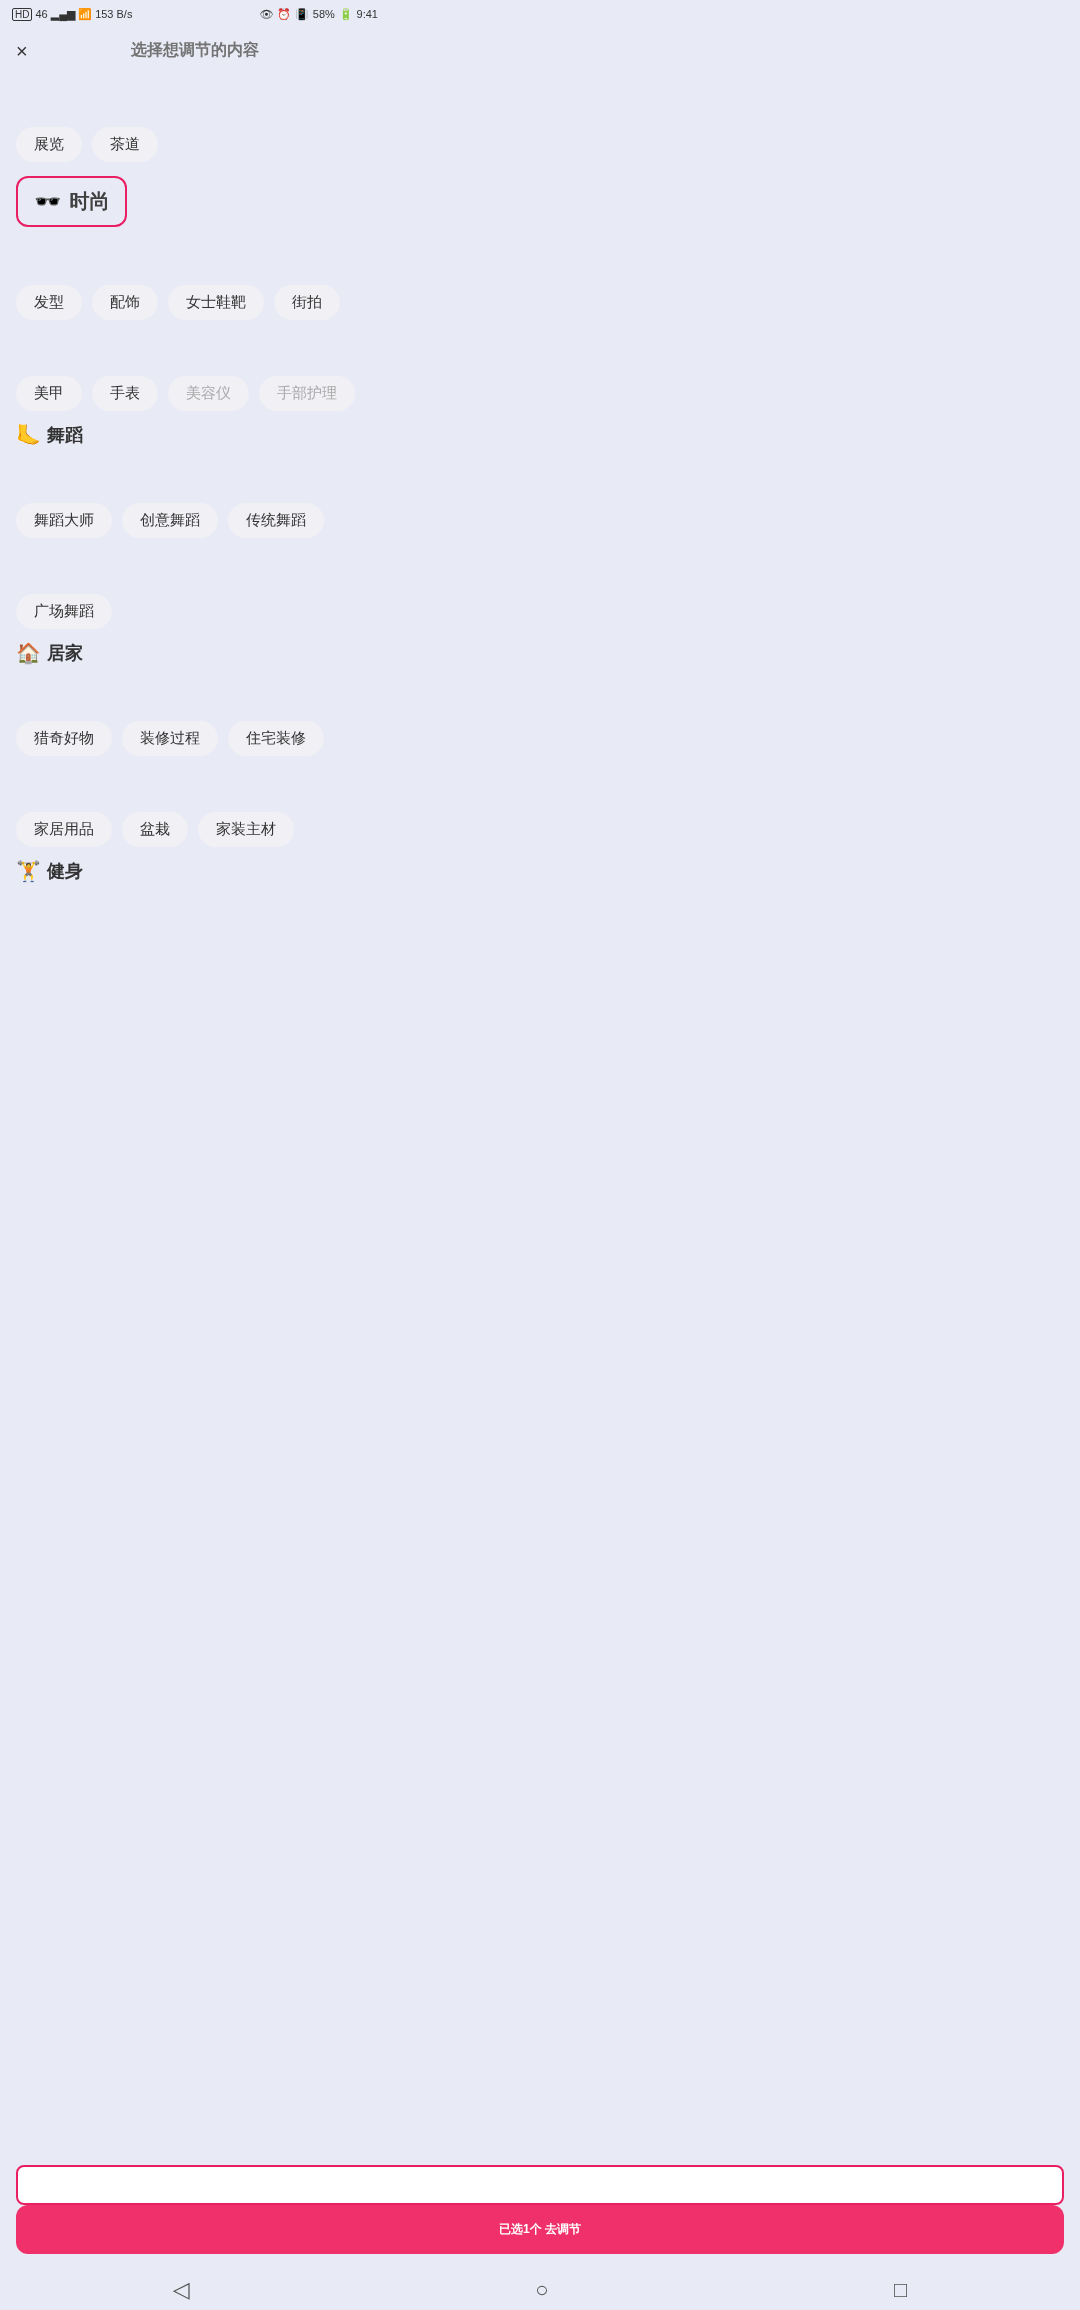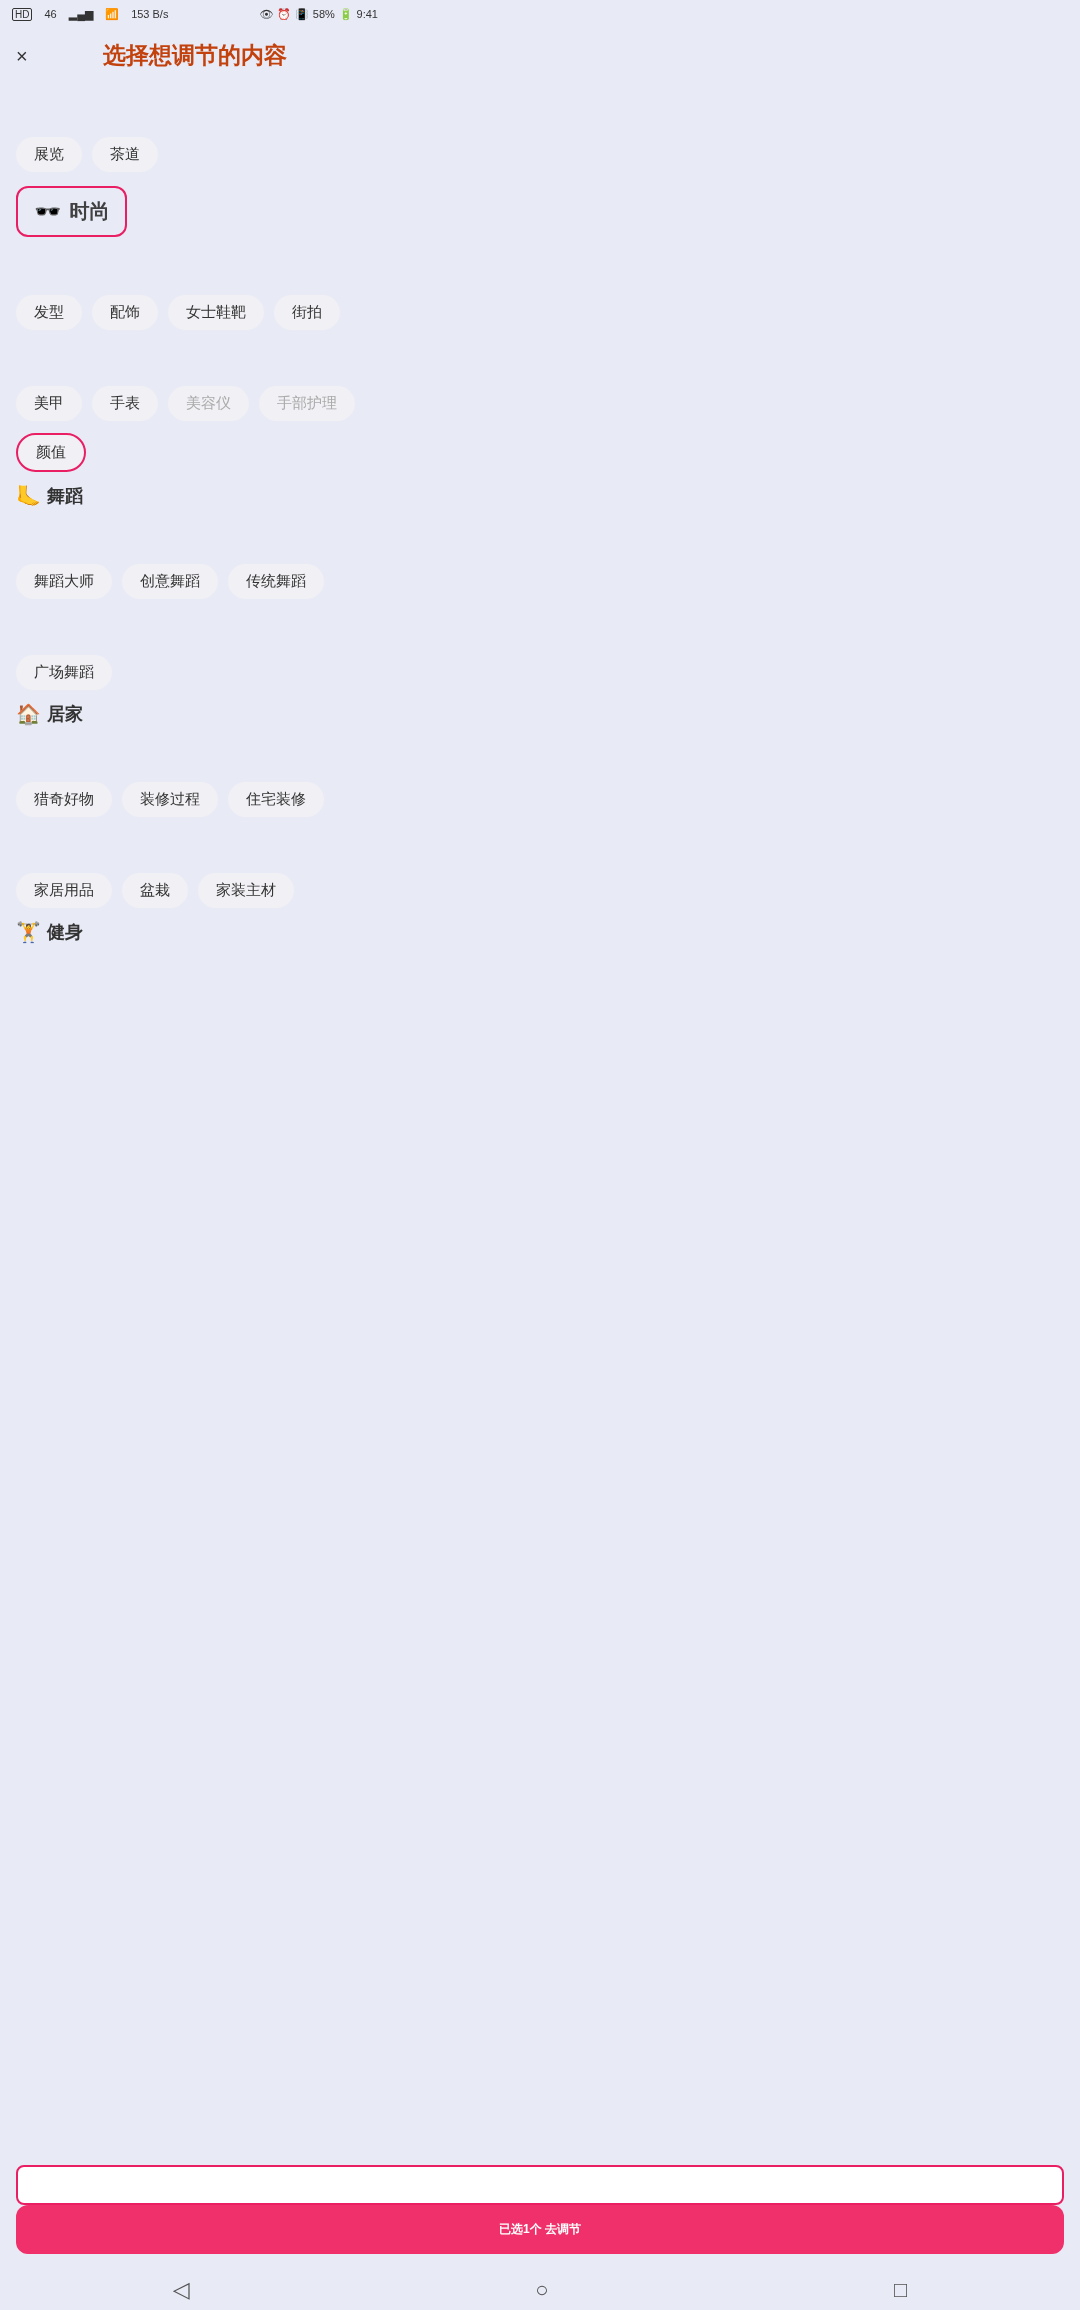--- a/index.html
+++ b/index.html
@@ -19,44 +19,44 @@
       width: 100%;
       height: 28px;
       background: #e8eaf6;
       display: flex;
       align-items: center;
       justify-content: space-between;
       padding: 0 12px;
       font-size: 11px;
       color: #333;
     }
-    .status-left { display: flex; align-items: center; gap: 12px; }
+    .status-left { display: flex; align-items: center; gap: 3px; }
     .status-right { display: flex; align-items: center; gap: 4px; font-size: 11px; }
 
     
     .title-bar {
       display: flex;
       align-items: center;
       justify-content: center;
       padding: 12px 16px 10px;
       position: relative;
       background: #e8eaf6;
     }
     .close-btn {
       position: absolute;
       left: 16px;
       font-size: 20px;
       color: #333;
       cursor: pointer;
       line-height: 1;
     }
     .title-text {
-      font-size: 23px;
+      font-size: 16px;
       font-weight: 600;
-      color: #c2410c;
+      color: #737373;
     }
 
     
     .content {
       padding: 8px 16px 100px;
       background: #e8eaf6;
     }
 
     
     .category-section {
@@ -236,23 +236,20 @@
 
     
     <div class="tag-container">
       <span class="tag">美甲</span>
       <span class="tag">手表</span>
       <span class="tag disabled">美容仪</span>
       <span class="tag disabled">手部护理</span>
     </div>
 
     
-    <div class="tag-container">
-      <span class="tag-selected-box">颜值</span>
-    </div>
   </div>
 
   <div class="category-section">
     <div class="category-header">
       <span class="category-icon">🦶</span>
       <span>舞蹈</span>
     </div>
     <div class="tag-container">
       <span class="tag">舞蹈大师</span>
       <span class="tag">创意舞蹈</span>

